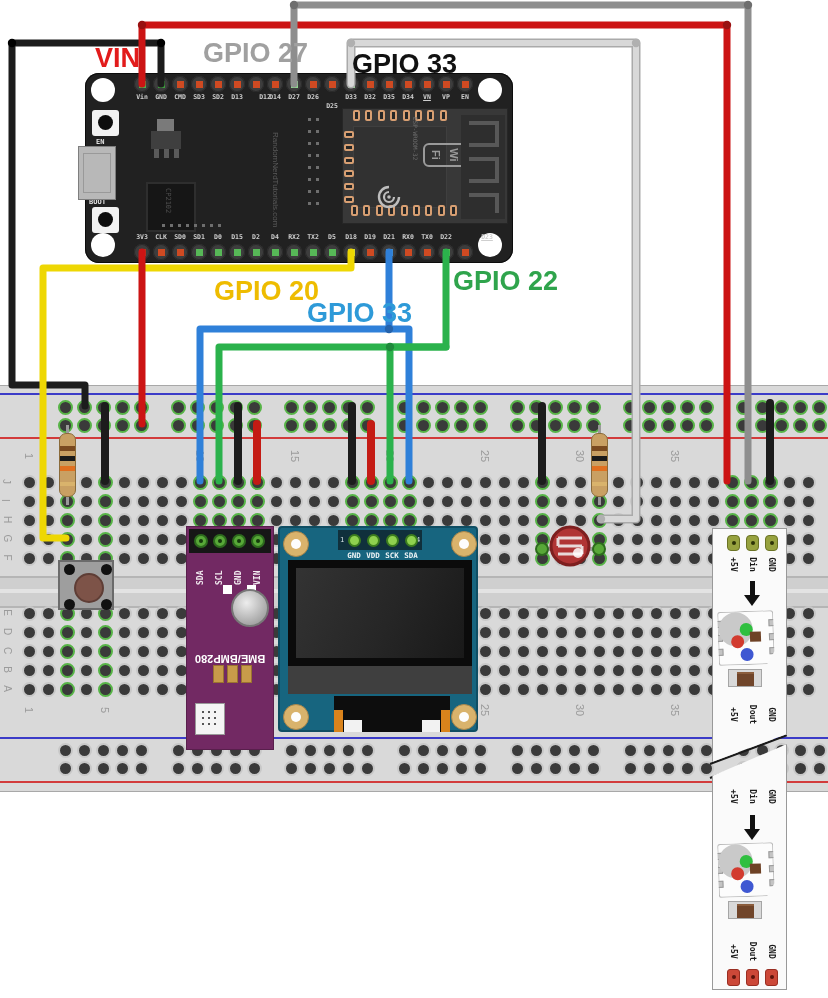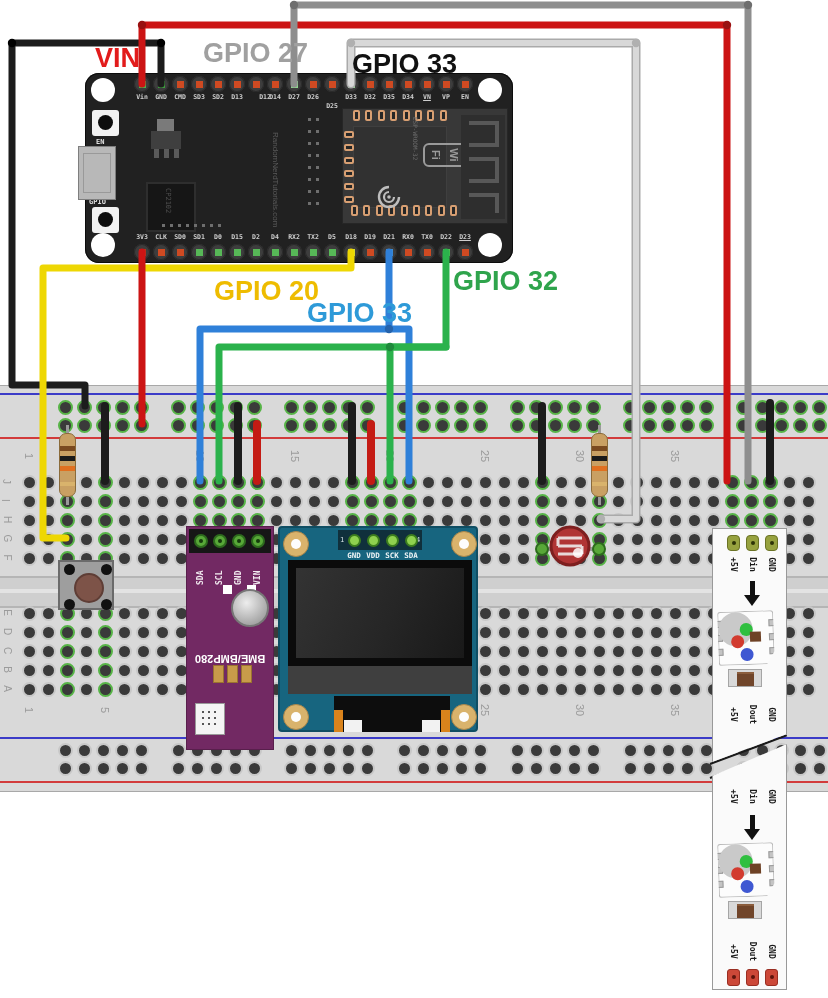--- a/index.html
+++ b/index.html
@@ -863,21 +863,21 @@
   <div id="esp-board" class="abs">
     <div class="abs corner-hole" style="left:6px;top:5px"></div>
     <div class="abs corner-hole" style="left:393px;top:5px"></div>
     <div class="abs corner-hole" style="left:6px;top:160px"></div>
     <div class="abs corner-hole" style="left:393px;top:160px"></div>
 
     <div class="abs tactile" style="left:7px;top:37px">
         <div class="dot"></div>
       </div>
     <div class="abs esp-btn-lbl" style="left:11px;top:65px">EN</div>
-    <div class="abs esp-btn-lbl" style="left:4px;top:125px">GPIO</div>
+    <div class="abs esp-btn-lbl" style="left:4px;top:125px">BOOT</div>
     <div class="abs tactile" style="left:7px;top:134px">
         <div class="dot"></div>
       </div>
 
     <div class="abs" style="left:72px;top:46px;width:17px;height:12px;background:#7a7a7a"></div>
     <div class="abs" style="left:66px;top:58px;width:30px;height:18px;background:#3f3f3f"></div>
     <div class="abs vreg-leg" style="left:69px;top:76px"></div>
     <div class="abs vreg-leg" style="left:79px;top:76px"></div>
     <div class="abs vreg-leg" style="left:89px;top:76px"></div>
 
@@ -1093,21 +1093,21 @@
           <div class="sq" style="background: rgb(207, 74, 34);"></div>
         </div>
         <div class="pinlbl" style="position: absolute; left: 332px; top: 160px;">TX0</div>
         <div class="esp-pin" style="position: absolute; left: 353px; top: 171px;">
           <div class="sq" style="background: rgb(77, 196, 77);"></div>
         </div>
         <div class="pinlbl" style="position: absolute; left: 351px; top: 160px;">D22</div>
         <div class="esp-pin" style="position: absolute; left: 372px; top: 171px;">
           <div class="sq" style="background: rgb(207, 74, 34);"></div>
         </div>
-        <div class="pinlbl" style="position: absolute; left: 370px; top: 160px; text-decoration: underline;">D23</div>
+        <div class="pinlbl" style="position: absolute; left: 392px; top: 160px; text-decoration: underline;">D23</div>
       </div>
   </div>
 
   <svg class="overlay" id="wire-svg" width="828" height="998" viewBox="0 0 828 998">
       <polyline points="105,406 105,481" fill="none" stroke="#1c1c1c" stroke-width="8" stroke-linecap="round" stroke-linejoin="round"></polyline>
       <polyline points="238,406 238,481" fill="none" stroke="#1c1c1c" stroke-width="8" stroke-linecap="round" stroke-linejoin="round"></polyline>
       <polyline points="352,406 352,481" fill="none" stroke="#1c1c1c" stroke-width="8" stroke-linecap="round" stroke-linejoin="round"></polyline>
       <polyline points="542,406 542,481" fill="none" stroke="#1c1c1c" stroke-width="8" stroke-linecap="round" stroke-linejoin="round"></polyline>
       <polyline points="770,403 770,481" fill="none" stroke="#1c1c1c" stroke-width="8" stroke-linecap="round" stroke-linejoin="round"></polyline>
       <polyline points="257,424 257,481" fill="none" stroke="#c41b14" stroke-width="8" stroke-linecap="round" stroke-linejoin="round"></polyline>
@@ -1134,14 +1134,14 @@
       <circle cx="601" cy="519" r="4.2" fill="#b0b0b0"></circle>
       <circle cx="389" cy="329" r="4.2" fill="#2563ac"></circle>
       <circle cx="390" cy="347" r="4.2" fill="#1e8a3b"></circle>
     </svg>
 
   <div class="abs anno" style="left: 95px; top: 43px; color: rgb(226, 27, 27);">VIN</div>
   <div class="abs anno" style="left: 203px; top: 38px; color: rgb(160, 160, 160);">GPIO 27</div>
   <div class="abs anno" style="left: 352px; top: 49px; color: rgb(17, 17, 17);">GPIO 33</div>
   <div class="abs anno" style="left: 214px; top: 276px; color: rgb(238, 188, 0);">GPIO 20</div>
   <div class="abs anno" style="left: 307px; top: 298px; color: rgb(46, 154, 216);">GPIO 33</div>
-  <div class="abs anno" style="left: 453px; top: 266px; color: rgb(47, 164, 76);">GPIO 32</div>
+  <div class="abs anno" style="left: 453px; top: 266px; color: rgb(47, 164, 76);">GPIO 22</div>
 </div>
 
 </body></html>

